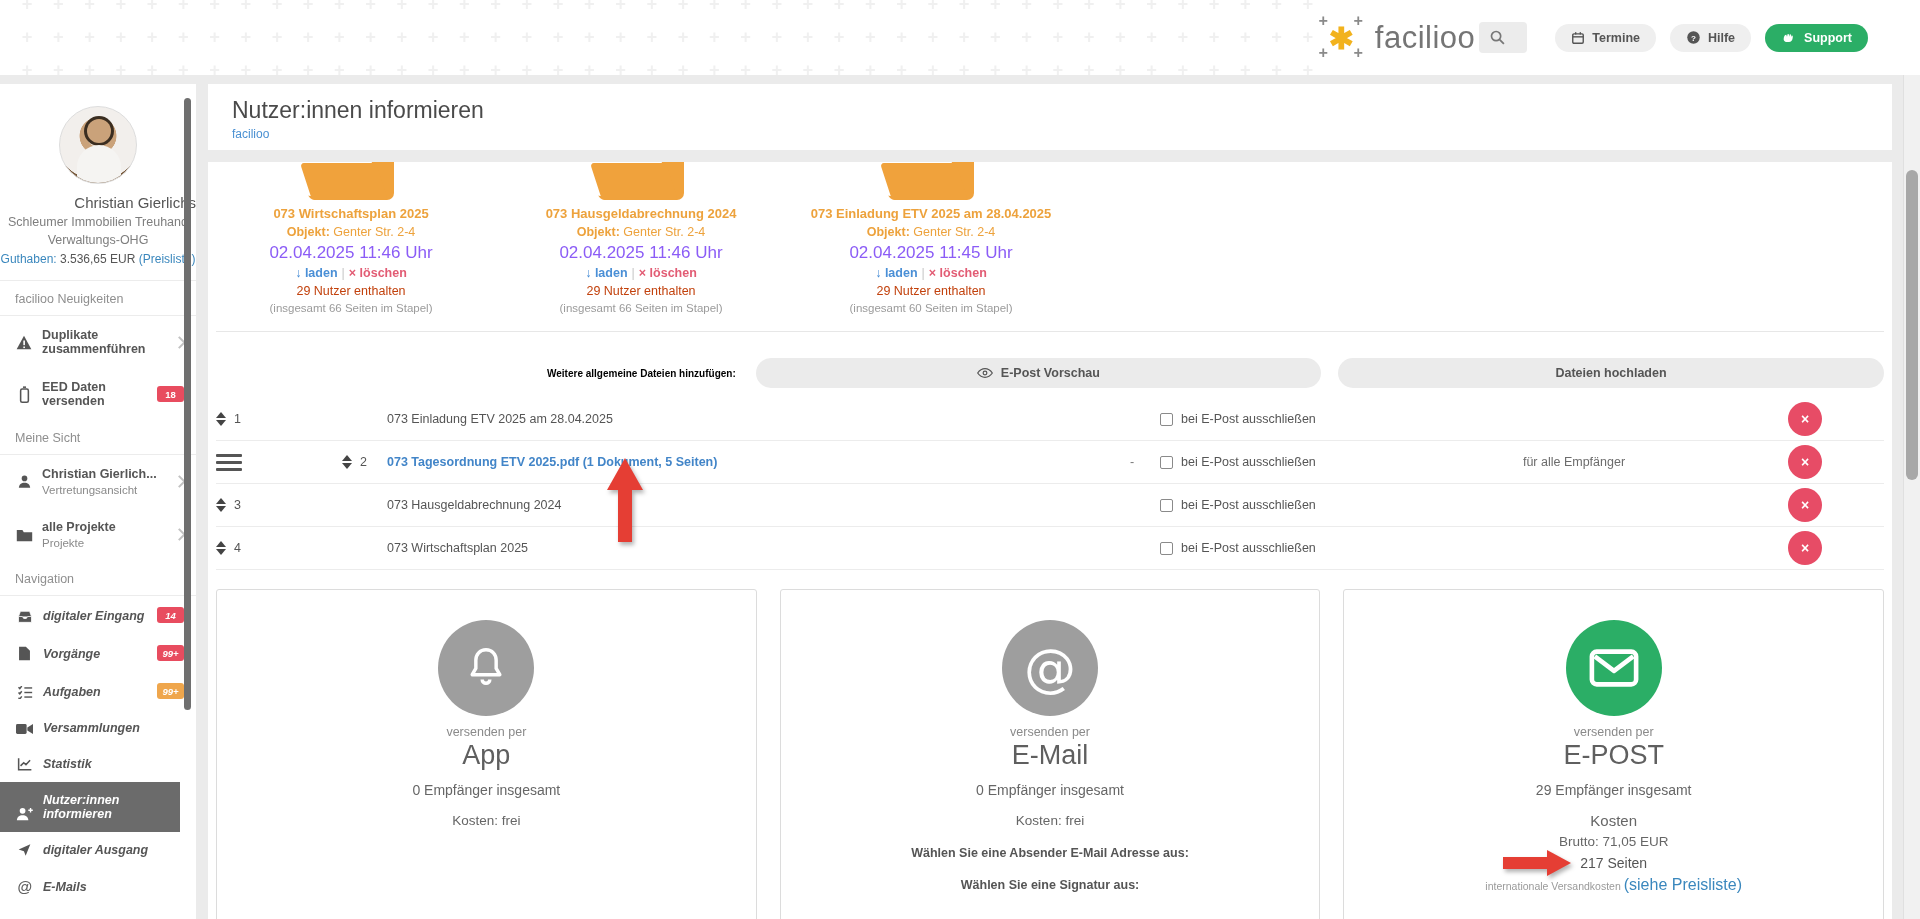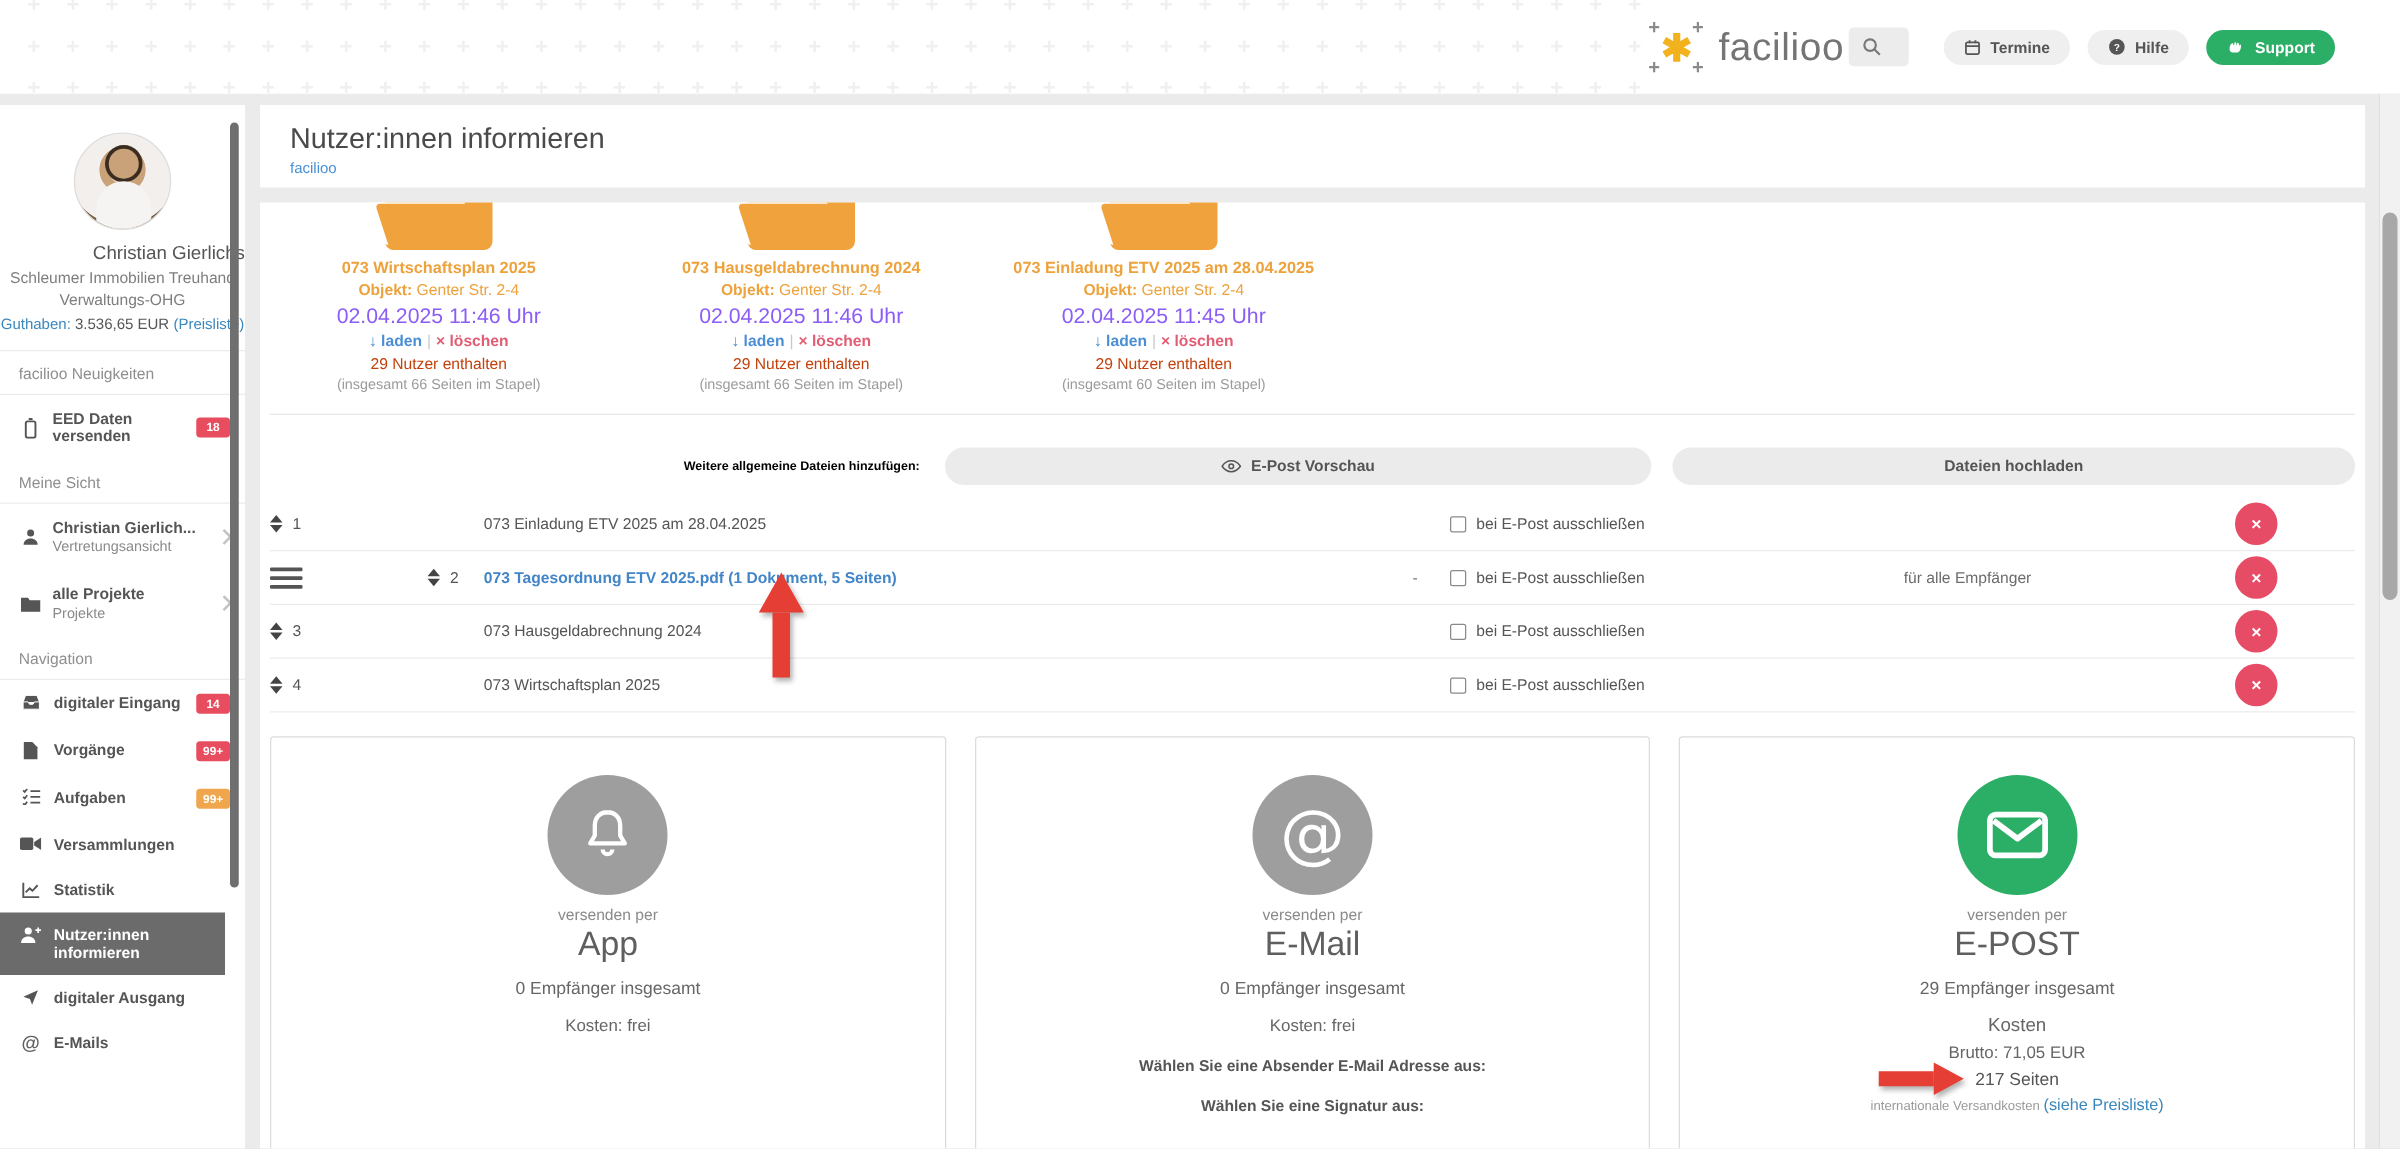--- a/index.html
+++ b/index.html
@@ -58,21 +58,21 @@
   .t-dark { color:#555; }
   .sb-divider { border-top:1px solid #ececec; margin-top:14px; }
   .sb-section { padding:11px 15px 9px; color:#8f8f8f; font-size:12.5px; border-bottom:1px solid #ececec; }
   .sb-item { display:flex; align-items:center; padding:12px 12px 12px 15px; color:#555; cursor:pointer; position:relative; }
   .sb-item .ic { width:18px; margin-right:9px; color:#5f5f5f; display:flex; justify-content:center; flex:none; }
   .sb-item .lbl { font-weight:bold; font-size:12.5px; }
   .sb-item .sub { font-weight:normal; color:#8a8a8a; font-size:11.5px; margin-top:3px; }
   .chev { margin-left:auto; width:9px; height:9px; border-right:2px solid #c2c2c2; border-top:2px solid #c2c2c2; transform:rotate(45deg); flex:none; }
   .badge { margin-left:auto; min-width:27px; height:16px; border-radius:3px; color:#fff; font-size:9.5px; font-weight:bold; display:flex; align-items:center; justify-content:center; padding:0 4px; }
   .badge.red { background:#e84c5f; } .badge.orange { background:#efa64c; }
-  .nav-item { display:flex; align-items:flex-start; padding:11px 12px 11px 15px; color:#555; cursor:pointer; }
+  .nav-item { display:flex; align-items:flex-end; padding:11px 12px 11px 15px; color:#555; cursor:pointer;font-style:italic; }
   .nav-item .ic { width:19px; margin-right:9px; color:#606060; display:flex; justify-content:center; flex:none; }
   .nav-item .lbl { font-weight:bold; font-size:12.5px; }
   .nav-item.selected { background:#6b6b6b; margin:0 16px 0 0; }
   .nav-item.selected .lbl, .nav-item.selected .ic { color:#fff; }
   .at-glyph { font-size:15px; font-weight:bold; line-height:1; }
   .sb-scrollbar { position:absolute; right:5px; top:14px; width:7px; height:612px; background:#6f6f6f; border-radius:4px; }
   
   .main { flex:1; margin:0 28px 0 12px; display:flex; flex-direction:column; min-width:0; }
   .crumb-block { background:#fff; padding:13px 24px 0; height:66px; }
   .page-title { font-size:23px; color:#4a4a4a; }
@@ -134,21 +134,21 @@
   .big-circle.gray { background:#9e9e9e; } .big-circle.green { background:#2bae66; }
   .at-big { color:#fff; font-size:52px; font-family:"DejaVu Sans",sans-serif; }
   .c-per { margin-top:9px; color:#8a8a8a; font-size:12.5px; }
   .c-name { font-size:27px; color:#5f5f5f; margin-top:1px; }
   .c-count { font-size:14px; color:#666; margin-top:11px; }
   .c-kosten { font-size:13.5px; color:#666; margin-top:15px; }
   .c-kosten-title { font-size:15px; color:#666; margin-top:14px; }
   .c-line { font-size:13.5px; color:#666; margin-top:5px; }
   .c-seiten { font-size:14px; color:#555; margin-top:6px; }
   .c-intl { font-size:10.5px; color:#9a9a9a; margin-top:5px; }
-  .c-intl .t-blue { font-size:13px; }
+  .c-intl .t-blue { font-size:16px; }
   .sel-label { font-size:12.5px; font-weight:bold; color:#555; margin-top:18px; }
   .select { width:488px; height:28px; margin:6px auto 0; border:1px solid #b9b9b9; border-radius:3px; display:flex; align-items:center; padding:0 28px 0 10px; font-size:12.5px; color:#444; position:relative; cursor:pointer; text-align:left; background:#fff; }
   .select .sel-chev { position:absolute; right:10px; top:9px; width:8px; height:8px; border-right:2px solid #555; border-bottom:2px solid #555; transform:rotate(45deg); }
   
   .page-scrollbar { position:absolute; right:0; top:75px; bottom:0; width:17px; background:#f1f1f1; border-left:1px solid #e0e0e0; z-index:6; }
   .page-scroll-thumb { position:absolute; left:2px; width:12px; top:95px; height:310px; background:#a8a8a8; border-radius:6px; }
   svg { display:block; }
 </style>
 </head>
 <body>
@@ -220,20 +220,31 @@
       <div class="u-co">Verwaltungs-OHG</div>
       <div class="u-guthaben">
         <span class="t-blue">Guthaben:</span>
         <span class="t-dark">3.536,65 EUR</span>
         <span class="t-blue">(Preisliste)</span>
       </div>
       <div class="sb-divider"></div>
 
       <div class="sb-section">facilioo Neuigkeiten</div>
 
+      <div class="sb-item">
+        <span class="ic">
+            <svg width="16" height="15" viewBox="0 0 24 22">
+              <path d="M12 1L23 21H1z" fill="#555"></path>
+              <rect x="11" y="8" width="2.4" height="7" fill="#fff"></rect>
+              <rect x="11" y="17" width="2.4" height="2.4" fill="#fff"></rect>
+            </svg>
+          </span>
+        <span class="lbl">Duplikate zusammenführen</span>
+        <span class="chev"></span>
+      </div>
 
       <div class="sb-item">
         <span class="ic">
             <svg width="11" height="17" viewBox="0 0 14 22" fill="none" stroke="#555" stroke-width="2">
               <rect x="2" y="4" width="10" height="17" rx="2"></rect>
               <line x1="5" y1="1.5" x2="9" y2="1.5"></line>
             </svg>
           </span>
         <span class="lbl">EED Daten versenden</span>
         <span class="badge red">18</span>

